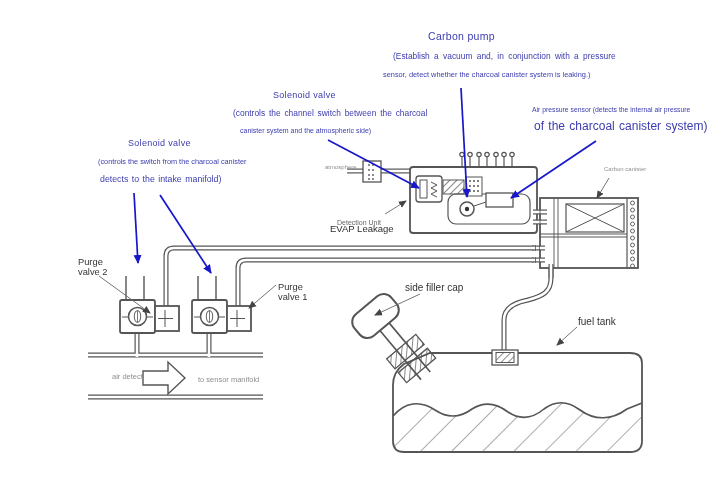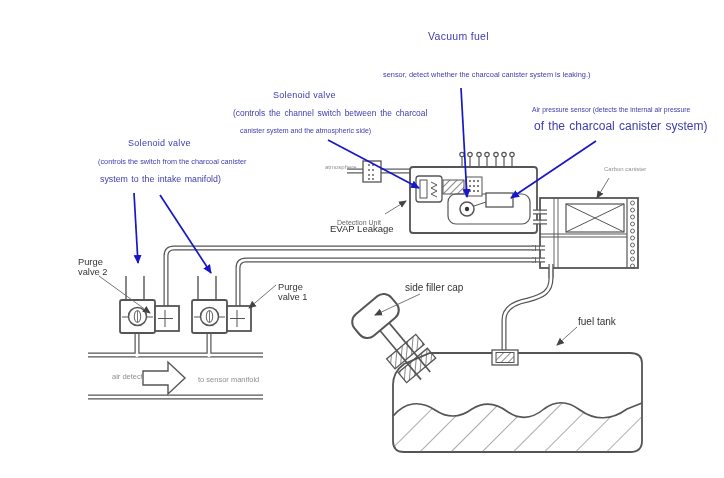--- a/index.html
+++ b/index.html
@@ -238,33 +238,34 @@
 
   <g stroke="#1717c9" stroke-width="1.7" fill="none">
     <line x1="461" y1="88" x2="467" y2="197" marker-end="url(#ah-blue)"></line>
     <line x1="328" y1="140" x2="419" y2="188" marker-end="url(#ah-blue)"></line>
     <line x1="596" y1="141" x2="511" y2="198" marker-end="url(#ah-blue)"></line>
     <line x1="134" y1="193" x2="138" y2="263" marker-end="url(#ah-blue)"></line>
     <line x1="160" y1="195" x2="211" y2="273" marker-end="url(#ah-blue)"></line>
   </g>
 </svg>
 
-<div class="lbl blue vp-title">Vacuum fuel</div>
+<div class="lbl blue vp-title">Carbon pump</div>
+<div class="lbl blue vp-d1">(Establish a vacuum and, in conjunction with a pressure</div>
 <div class="lbl blue vp-d2">sensor, detect whether the charcoal canister system is leaking.)</div>
 
 <div class="lbl blue sc-title">Solenoid valve</div>
 <div class="lbl blue sc-d1">(controls the channel switch between the charcoal</div>
 <div class="lbl blue sc-d2">canister system and the atmospheric side)</div>
 
 <div class="lbl blue ap-l1">Air pressure sensor (detects the internal air pressure</div>
 <div class="lbl blue ap-l2">of the charcoal canister system)</div>
 
 <div class="lbl blue sl-title">Solenoid valve</div>
 <div class="lbl blue sl-d1">(controls the switch from the charcoal canister</div>
-<div class="lbl blue sl-d2">system to the intake manifold)</div>
+<div class="lbl blue sl-d2">detects to the intake manifold)</div>
 
 <div class="lbl evap-1">EVAP Leakage</div>
 <div class="lbl evap-2">Detection Unit</div>
 
 <div class="lbl dark pv2">
   <div>Purge</div>
   <div>valve 2</div>
 </div>
 <div class="lbl dark pv1">
   <div>Purge</div>

